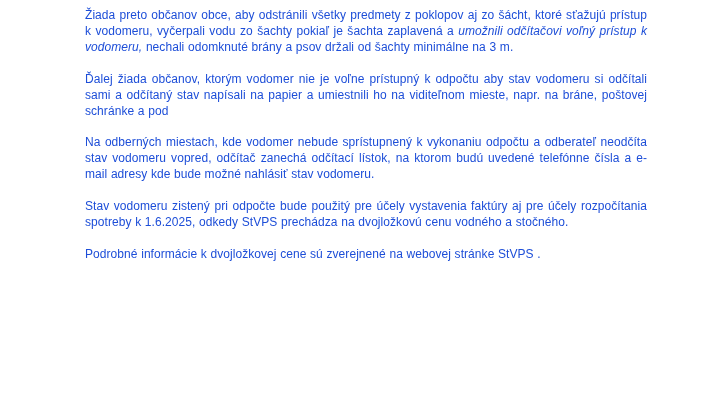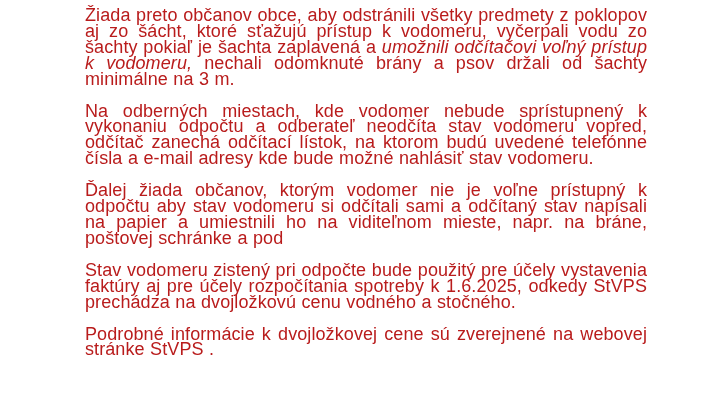--- a/index.html
+++ b/index.html
@@ -26,25 +26,25 @@
 
   #text-column {
     position: absolute;
     left: 85px;
     top: 8px;
     width: 562px;
   }
 
   .para {
     margin: 0 0 16px 0;
-    font-size: 18px;
+    font-size: 12px;
     line-height: 15.9px;
     text-align: justify;
     text-justify: inter-word;
-    color: #b91c1c;
+    color: #1d4ed8;
     letter-spacing: 0.005em;
     word-spacing: 0.02em;
   }
 
   .para:last-child {
     margin-bottom: 4px;
   }
 
   
   .para-tight {
@@ -59,23 +59,23 @@
 </style>
 </head>
 <body>
 
 <div id="page">
 
   <div id="text-column">
 
     <p class="para"><span>Žiada preto občanov  obce, aby  odstránili všetky predmety z poklopov aj zo šácht, ktoré sťažujú  prístup k vodomeru,   vyčerpali vodu zo šachty pokiaľ je šachta zaplavená  a </span><span class="italic-run">umožnili odčítačovi  voľný prístup k vodomeru,</span><span> nechali odomknuté  brány a psov držali od šachty minimálne na 3 m.</span></p>
 
+    <p class="para">Ďalej   žiada  občanov,  ktorým  vodomer  nie  je  voľne  prístupný    k odpočtu aby stav vodomeru si odčítali sami a odčítaný stav  napísali  na papier a  umiestnili  ho na viditeľnom mieste, napr. na bráne, poštovej schránke a pod</p>
+
     <p class="para">Na  odberných  miestach,  kde  vodomer  nebude  sprístupnený  k  vykonaniu  odpočtu a odberateľ neodčíta stav vodomeru vopred, odčítač zanechá odčítací lístok, na ktorom budú uvedené telefónne čísla a e-mail adresy kde bude možné nahlásiť stav vodomeru.</p>
-
-    <p class="para">Ďalej   žiada  občanov,  ktorým  vodomer  nie  je  voľne  prístupný    k odpočtu aby stav vodomeru si odčítali sami a odčítaný stav  napísali  na papier a  umiestnili  ho na viditeľnom mieste, napr. na bráne, poštovej schránke a pod</p>
 
     <p class="para para-tight">Stav vodomeru zistený pri odpočte bude použitý pre účely  vystavenia faktúry aj pre účely rozpočítania  spotreby  k 1.6.2025,  odkedy  StVPS  prechádza  na  dvojložkovú  cenu vodného a stočného.</p>
 
     <p class="para">Podrobné  informácie k dvojložkovej cene sú  zverejnené na webovej stránke StVPS .</p>
 
   </div>
 
 </div>
 
 </body></html>

